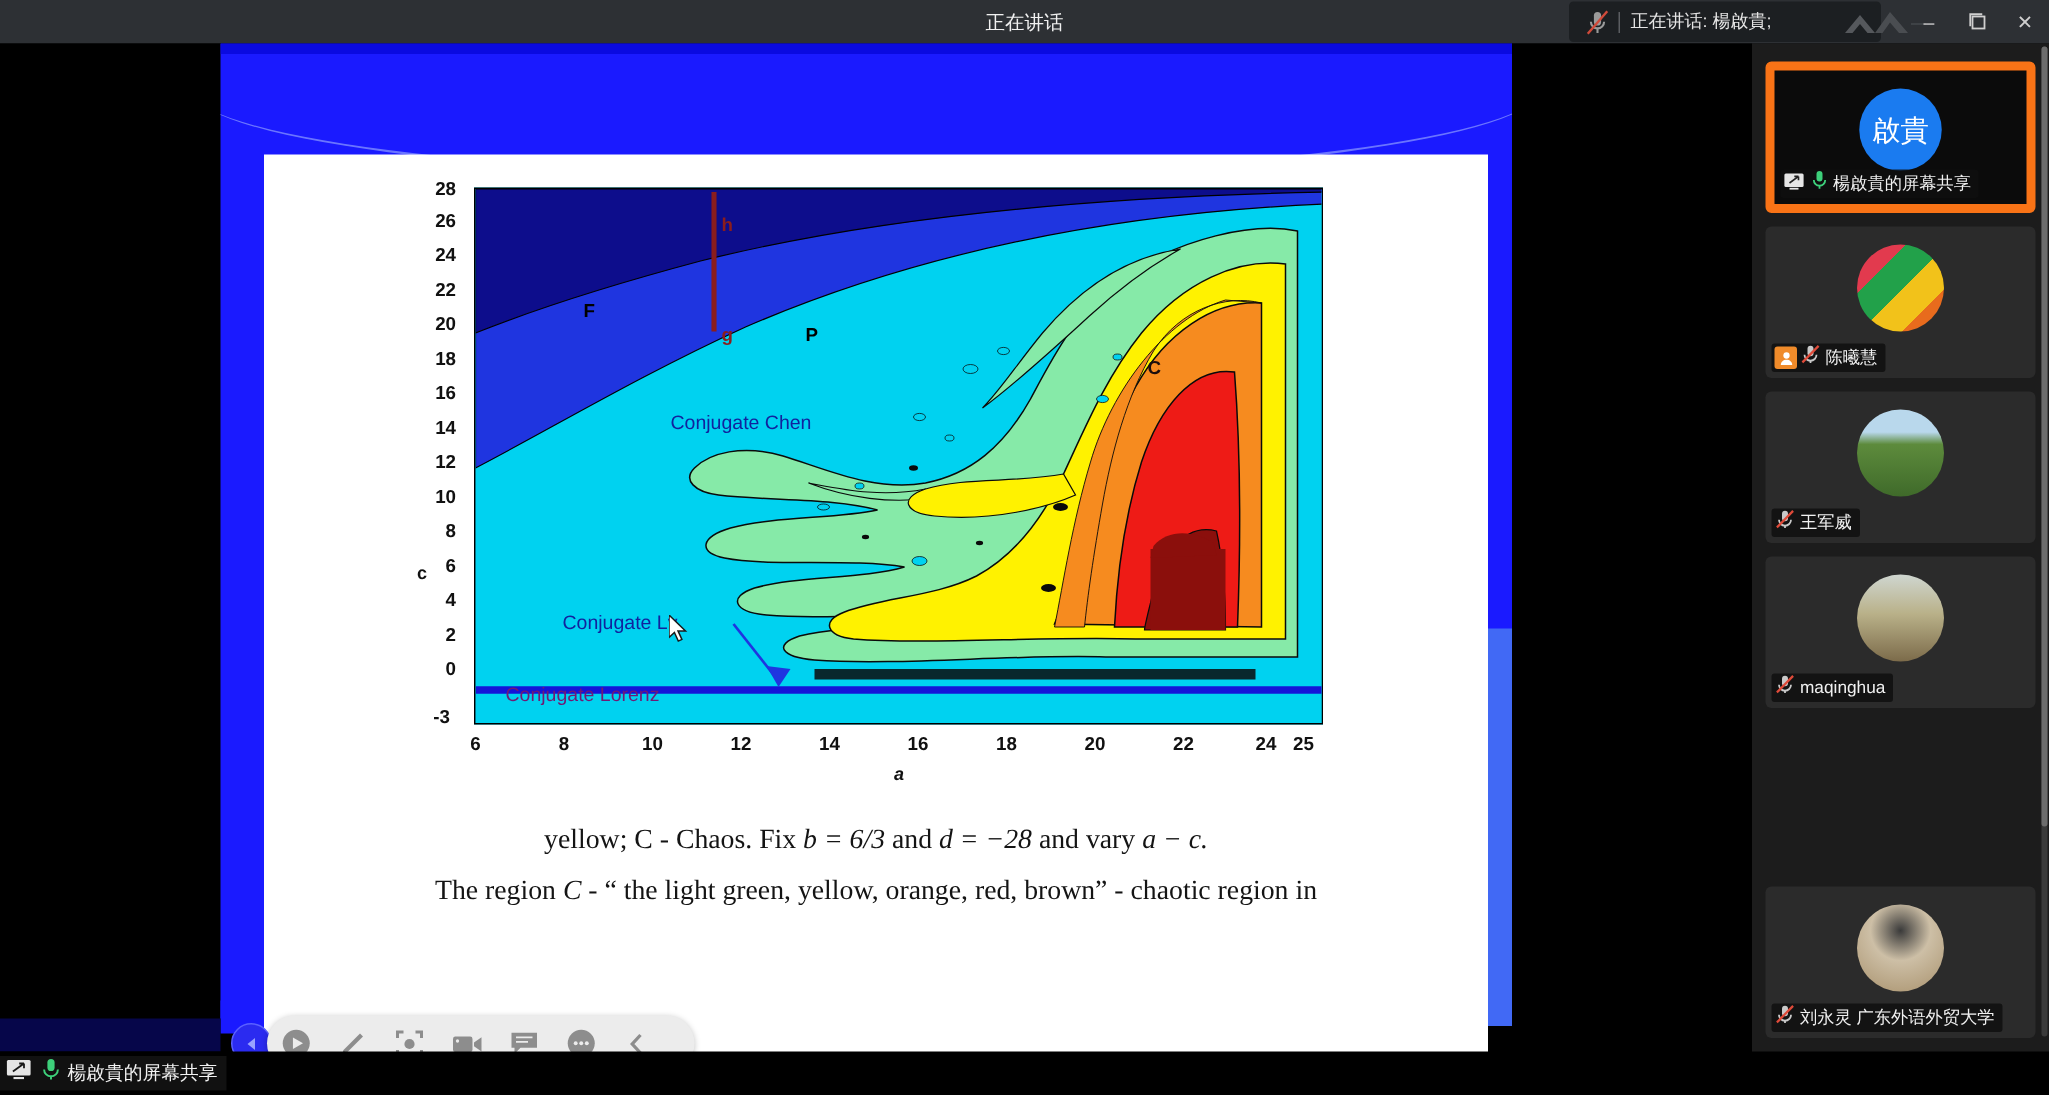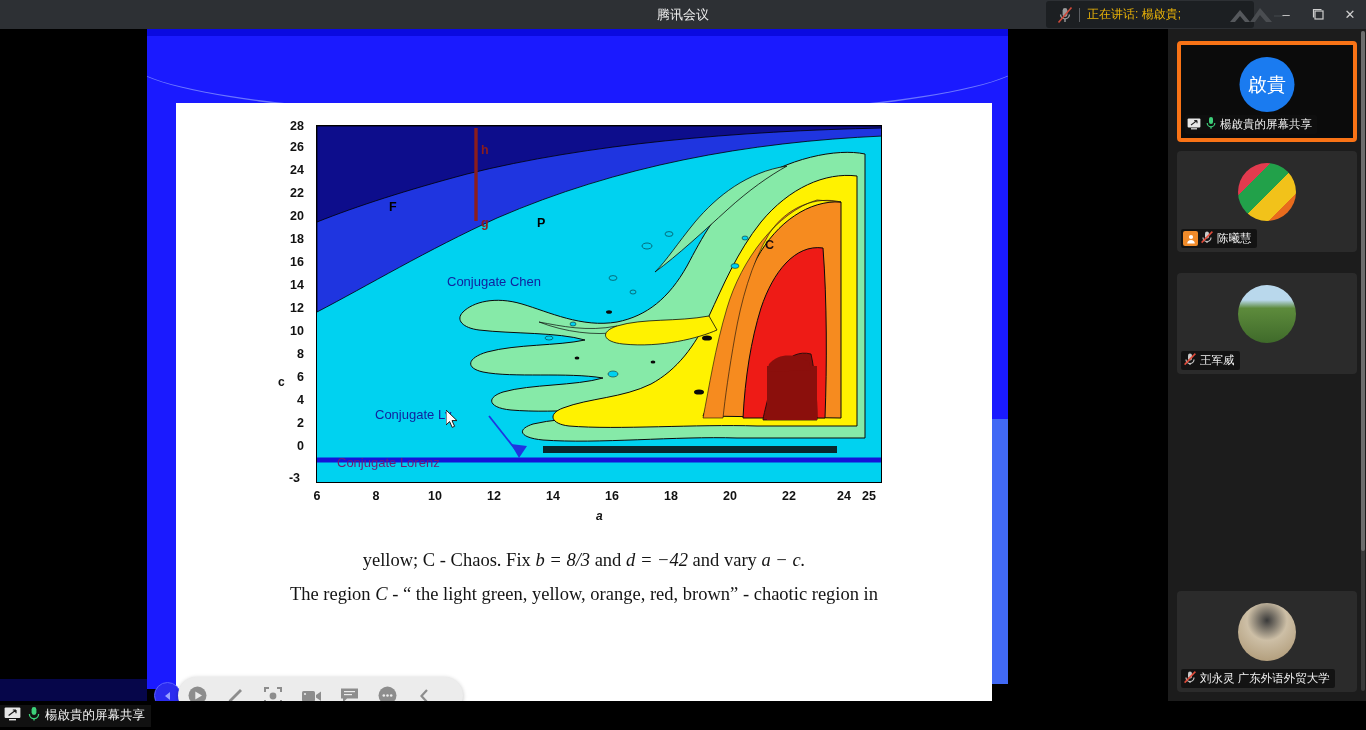--- a/index.html
+++ b/index.html
@@ -10,21 +10,21 @@
 
   
   .titlebar { position:absolute; left:0; top:0; width:1366px; height:29px;
     background:#2d3034; color:#e8e8e8; }
   .titlebar .apptitle { position:absolute; left:0; top:0; width:1366px; height:29px;
     line-height:29px; text-align:center; font-size:13px; color:#f0f0f0; }
   .speaking-pill { position:absolute; left:1046px; top:1px; width:208px; height:27px;
     background:#1c1f22; border-radius:3px; display:flex; align-items:center; }
   .mic-off-icon { position:relative; width:22px; height:22px; margin-left:8px; flex:0 0 auto;}
   .speak-divider { width:1px; height:14px; background:#5a5d61; margin:0 7px 0 3px; }
-  .speaking-text { font-size:12px; color:#eab308; white-space:nowrap; }
+  .speaking-text { font-size:12px; color:#e5e5e5; white-space:nowrap; }
   .wave-icon { position:absolute; left:1226px; top:4px; width:58px; height:21px; }
   .wincontrols { position:absolute; right:0; top:0; height:29px; display:flex; }
   .wc { width:32px; height:29px; display:flex; align-items:center; justify-content:center;
     color:#cfcfcf; font-size:13px; }
 
   
   .share-area { position:absolute; left:0; top:29px; width:1168px; height:672px; background:#000; }
 
   
   .slide-blue { position:absolute; left:147px; top:0px; width:861px; height:650px;
@@ -80,21 +80,21 @@
     background:#000; display:flex; align-items:center; }
   .sb-pill { display:flex; align-items:center; background:#111; padding:1px 6px 1px 4px;}
   .sb-text { font-size:12.5px; color:#f2f2f2; margin-left:4px; white-space:nowrap; }
 
   
   .rail { position:absolute; left:1168px; top:29px; width:198px; height:701px;
     background:#1c1c1c; }
   .rail-inner { position:absolute; left:0; top:0; width:198px; height:672px; overflow:hidden; }
   .tile { position:absolute; left:9px; width:180px; height:101px; background:#2b2b2b;
     border-radius:4px; }
-  .tile.active { border:4px solid #f97316; background:#0b0b0b; }
+  .tile.active { border:6px solid #f97316; background:#0b0b0b; }
   .tile .avatar { position:absolute; left:50%; top:12px; transform:translateX(-50%);
     width:58px; height:58px; border-radius:50%; overflow:hidden; }
   .tile.active .avatar { width:55px; height:55px; background:#1a7bf0; color:#fff;
     display:flex; align-items:center; justify-content:center; font-size:19px; }
   .namebar { position:absolute; left:4px; bottom:4px; max-width:172px; height:19px;
     background:rgba(15,15,15,.82); border-radius:2px; display:flex; align-items:center;
     padding:0 5px 0 2px; }
   .namebar .nm { font-size:11.5px; color:#f0f0f0; white-space:nowrap; margin-left:3px; }
   .host-badge { width:15px; height:15px; background:#f08b2a; border-radius:2px;
     display:flex; align-items:center; justify-content:center; margin-right:2px; }
@@ -105,21 +105,21 @@
 
   
   .cursor { position:absolute; left:446px; top:381px; width:13px; height:19px; }
 </style>
 </head>
 <body>
 
 <div id="root">
 
   <div class="titlebar">
-    <div class="apptitle">腾讯会议</div>
+    <div class="apptitle">正在讲话</div>
 
     <div class="speaking-pill">
       <span class="mic-off-icon">
         <svg width="22" height="22" viewBox="0 0 22 22">
           <rect x="8.6" y="4" width="4.8" height="9" rx="2.4" fill="#9a9a9a"></rect>
           <path d="M6.6 10.5a4.4 4.4 0 0 0 8.8 0" stroke="#9a9a9a" stroke-width="1.4" fill="none"></path>
           <line x1="11" y1="14.9" x2="11" y2="18" stroke="#9a9a9a" stroke-width="1.4"></line>
           <line x1="4.5" y1="18.5" x2="17.5" y2="3.5" stroke="#d04a3a" stroke-width="1.6"></line>
         </svg>
       </span>
@@ -272,21 +272,21 @@
           <div class="lbl" style="left:164px; top:17px; color:#8b1d1d;">h</div>
           <div class="lbl" style="left:164px; top:90px; color:#8b1d1d;">g</div>
           <div class="lbl" style="left:130px; top:148px; color:#11239e; font-weight:400; font-size:13px;">Conjugate Chen</div>
           <div class="lbl" style="left:58px; top:281px; color:#11239e; font-weight:400; font-size:13px;">Conjugate Lv</div>
           <div class="lbl" style="left:20px; top:329px; color:#701a75; font-weight:400; font-size:13px;">Conjugate Lorenz</div>
         </div>
       </div>
 
       <div class="caption">
         <div>
-          <span>yellow; C - Chaos. Fix </span><i>b = 8/3</i><span> and </span><i>d = −42</i><span> and vary </span><i>a − c.</i>
+          <span>yellow; C - Chaos. Fix </span><i>b = 6/3</i><span> and </span><i>d = −28</i><span> and vary </span><i>a − c.</i>
         </div>
         <div>
           <span>The region </span><i>C</i><span> - “ the light green, yellow, orange, red, brown” - chaotic region in</span>
         </div>
       </div>
     </div>
 
     <span class="cursor">
       <svg width="13" height="19" viewBox="0 0 13 19">
         <polygon points="0,0 0,15 3.6,11.6 6.2,17.4 8.6,16.3 6,10.6 11,10.6" fill="#ffffff" stroke="#1a1a1a" stroke-width="1"></polygon>
@@ -387,50 +387,65 @@
               <rect x="5" y="1.5" width="4" height="7" rx="2" fill="#c9c9c9"></rect>
               <path d="M3 7.5a4 4 0 0 0 8 0" stroke="#c9c9c9" stroke-width="1.2" fill="none"></path>
               <line x1="7" y1="11.2" x2="7" y2="13" stroke="#c9c9c9" stroke-width="1.2"></line>
               <line x1="1.6" y1="12.6" x2="12.4" y2="1.6" stroke="#e04b3a" stroke-width="1.5"></line>
             </svg>
           </span>
           <span class="nm">陈曦慧</span>
         </div>
       </div>
 
-      <div class="tile" style="top:244px;">
+      <div class="tile" style="top:232px;">
         <div class="avatar" style="background:linear-gradient(180deg,#b9d8ec 0%,#b9d8ec 26%,#5d8b3c 40%,#3f6a2a 100%);">
         </div>
         <div class="namebar">
           <span>
             <svg width="14" height="14" viewBox="0 0 14 14">
               <rect x="5" y="1.5" width="4" height="7" rx="2" fill="#c9c9c9"></rect>
               <path d="M3 7.5a4 4 0 0 0 8 0" stroke="#c9c9c9" stroke-width="1.2" fill="none"></path>
               <line x1="7" y1="11.2" x2="7" y2="13" stroke="#c9c9c9" stroke-width="1.2"></line>
               <line x1="1.6" y1="12.6" x2="12.4" y2="1.6" stroke="#e04b3a" stroke-width="1.5"></line>
             </svg>
           </span>
           <span class="nm">王军威</span>
         </div>
       </div>
 
-
-
-      <div class="tile" style="top:562px;">
-        <div class="avatar" style="background:radial-gradient(circle at 50% 30%, #3a3a3a 0%, #cdbfa6 40%, #a8916c 100%);">
+      <div class="tile" style="top:342px;">
+        <div class="avatar" style="background:linear-gradient(180deg,#cfd6d0 0%,#b9b189 45%,#7c6b4a 100%);">
         </div>
         <div class="namebar">
           <span>
             <svg width="14" height="14" viewBox="0 0 14 14">
               <rect x="5" y="1.5" width="4" height="7" rx="2" fill="#c9c9c9"></rect>
               <path d="M3 7.5a4 4 0 0 0 8 0" stroke="#c9c9c9" stroke-width="1.2" fill="none"></path>
               <line x1="7" y1="11.2" x2="7" y2="13" stroke="#c9c9c9" stroke-width="1.2"></line>
               <line x1="1.6" y1="12.6" x2="12.4" y2="1.6" stroke="#e04b3a" stroke-width="1.5"></line>
             </svg>
           </span>
+          <span class="nm">maqinghua</span>
+        </div>
+      </div>
+
+
+      <div class="tile" style="top:562px;">
+        <div class="avatar" style="background:radial-gradient(circle at 50% 30%, #3a3a3a 0%, #cdbfa6 40%, #a8916c 100%);">
+        </div>
+        <div class="namebar">
+          <span>
+            <svg width="14" height="14" viewBox="0 0 14 14">
+              <rect x="5" y="1.5" width="4" height="7" rx="2" fill="#c9c9c9"></rect>
+              <path d="M3 7.5a4 4 0 0 0 8 0" stroke="#c9c9c9" stroke-width="1.2" fill="none"></path>
+              <line x1="7" y1="11.2" x2="7" y2="13" stroke="#c9c9c9" stroke-width="1.2"></line>
+              <line x1="1.6" y1="12.6" x2="12.4" y2="1.6" stroke="#e04b3a" stroke-width="1.5"></line>
+            </svg>
+          </span>
           <span class="nm">刘永灵 广东外语外贸大学</span>
         </div>
       </div>
     </div>
     <div class="rail-scroll"></div>
     <div class="rail-thumb"></div>
   </div>
 
   <div class="statusbar">
     <div class="sb-pill">

